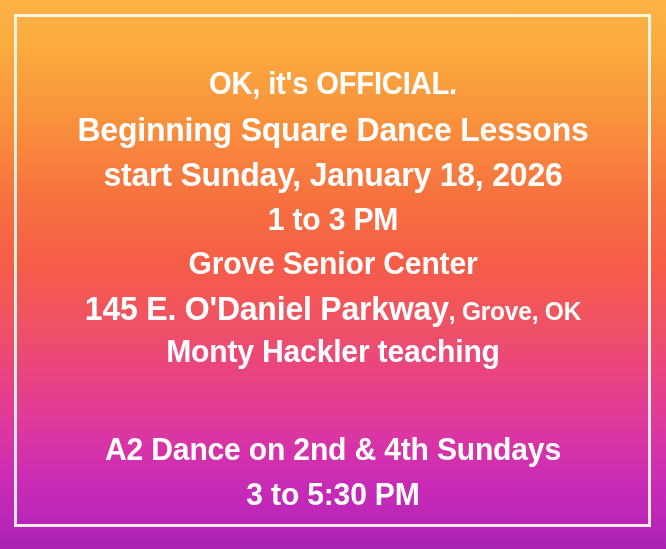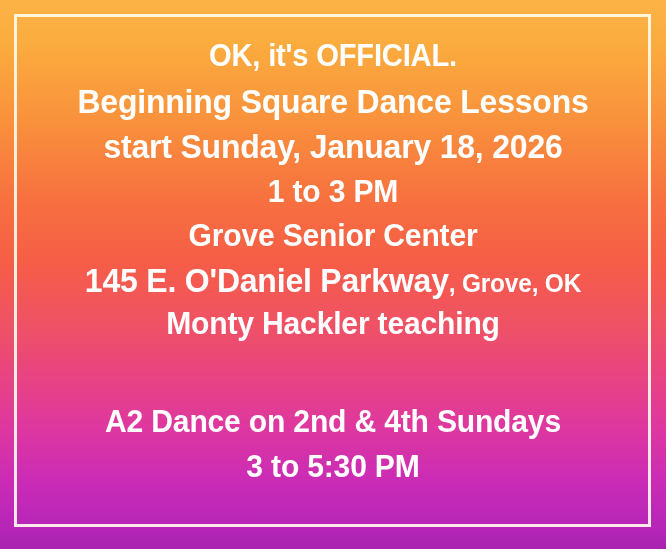--- a/index.html
+++ b/index.html
@@ -45,21 +45,21 @@
   #content {
     position: absolute;
     left: 0;
     top: 0;
     width: 666px;
     height: 549px;
     display: flex;
     flex-direction: column;
     align-items: center;
     justify-content: flex-start;
-    padding-top: 40px;
+    padding-top: 68px;
     box-sizing: border-box;
   }
 
   .line {
     color: #FFFFFF;
     font-weight: bold;
     text-align: center;
     width: 100%;
     line-height: 1.0;
     letter-spacing: -0.2px;

